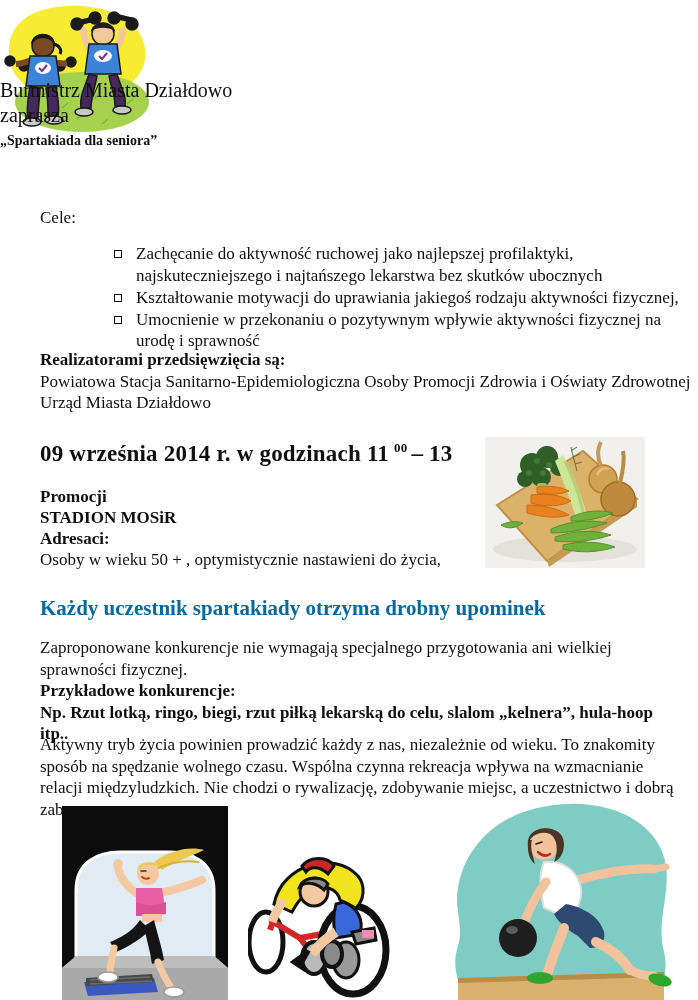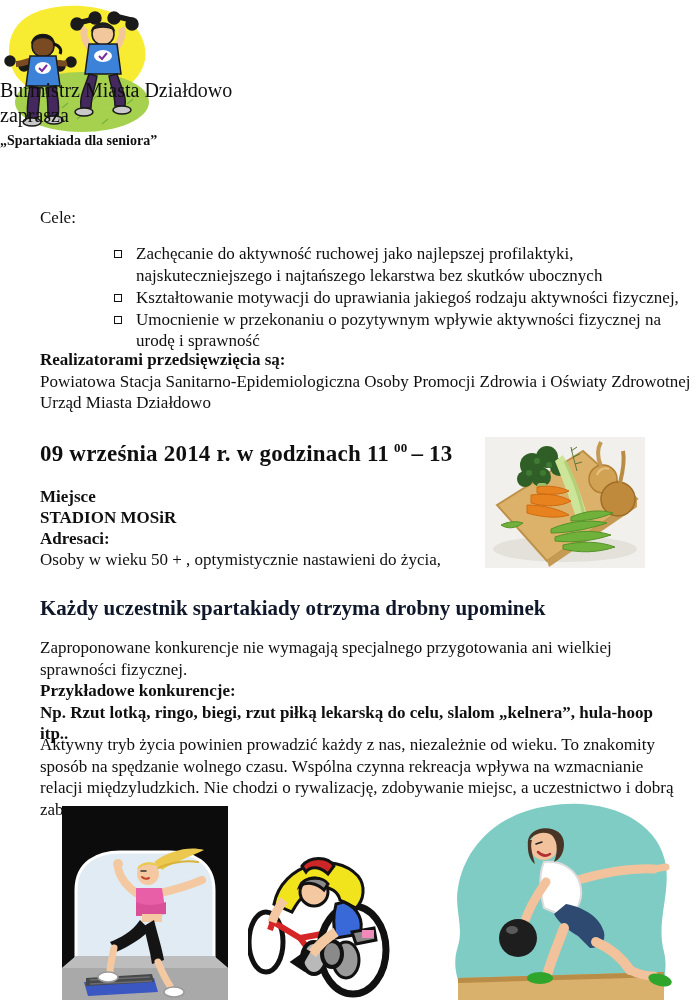--- a/index.html
+++ b/index.html
@@ -17,21 +17,21 @@
   .organizers{top:349px;left:40px;width:655px;font-size:17px;line-height:21.5px;}
   .bold{font-weight:bold;}
   
   .date-heading{top:440px;left:40px;font-size:23px;font-weight:bold;letter-spacing:.2px;}
   .date-heading sup{font-size:13px;vertical-align:super;margin:0 4px 0 5px;}
   
   .veg{left:485px;top:437px;}
   
   .place-block{top:486px;left:40px;font-size:17px;line-height:21px;}
   
-  .highlight{top:596px;left:40px;font-size:21px;font-weight:bold;color:#0f172a;}
+  .highlight{top:596px;left:40px;font-size:21px;font-weight:bold;color:#0369a1;}
   
   .para1{top:637px;left:40px;width:641px;font-size:17px;line-height:21.5px;}
   .para2{top:734px;left:40px;width:648px;font-size:17px;line-height:21.5px;}
   
   .hero{left:2px;top:4px;}
   .img-aerobics{left:62px;top:806px;}
   .img-cyclist{left:248px;top:842px;}
   .img-bowler{left:428px;top:796px;}
 </style>
 </head>
@@ -161,21 +161,21 @@
       <path d="M86,80 C100,74 114,72 128,76 C114,82 100,84 86,84 Z"></path>
       <path d="M66,92 C84,84 104,82 122,86 C104,92 84,96 66,96 Z"></path>
       <path d="M70,100 C88,94 108,92 126,98 C108,104 88,106 70,104 Z"></path>
       <path d="M78,108 C96,104 114,104 130,110 C112,116 94,116 78,112 Z"></path>
       <path d="M16,88 C24,84 32,84 38,86 C30,92 22,92 16,88 Z"></path>
     </g>
   </svg>
 </div>
 
 <div class="abs place-block">
-  <div class="bold">Miejsce</div>
+  <div class="bold">Promocji</div>
   <div class="bold">STADION MOSiR</div>
   <div class="bold">Adresaci:</div>
   <div>Osoby w wieku 50 + , optymistycznie nastawieni do życia,</div>
 </div>
 
 <div class="abs highlight">Każdy uczestnik spartakiady otrzyma drobny upominek</div>
 
 <div class="abs para1">
   <div>Zaproponowane konkurencje nie wymagają specjalnego przygotowania ani wielkiej sprawności fizycznej.</div>
   <div class="bold">Przykładowe konkurencje:</div>

